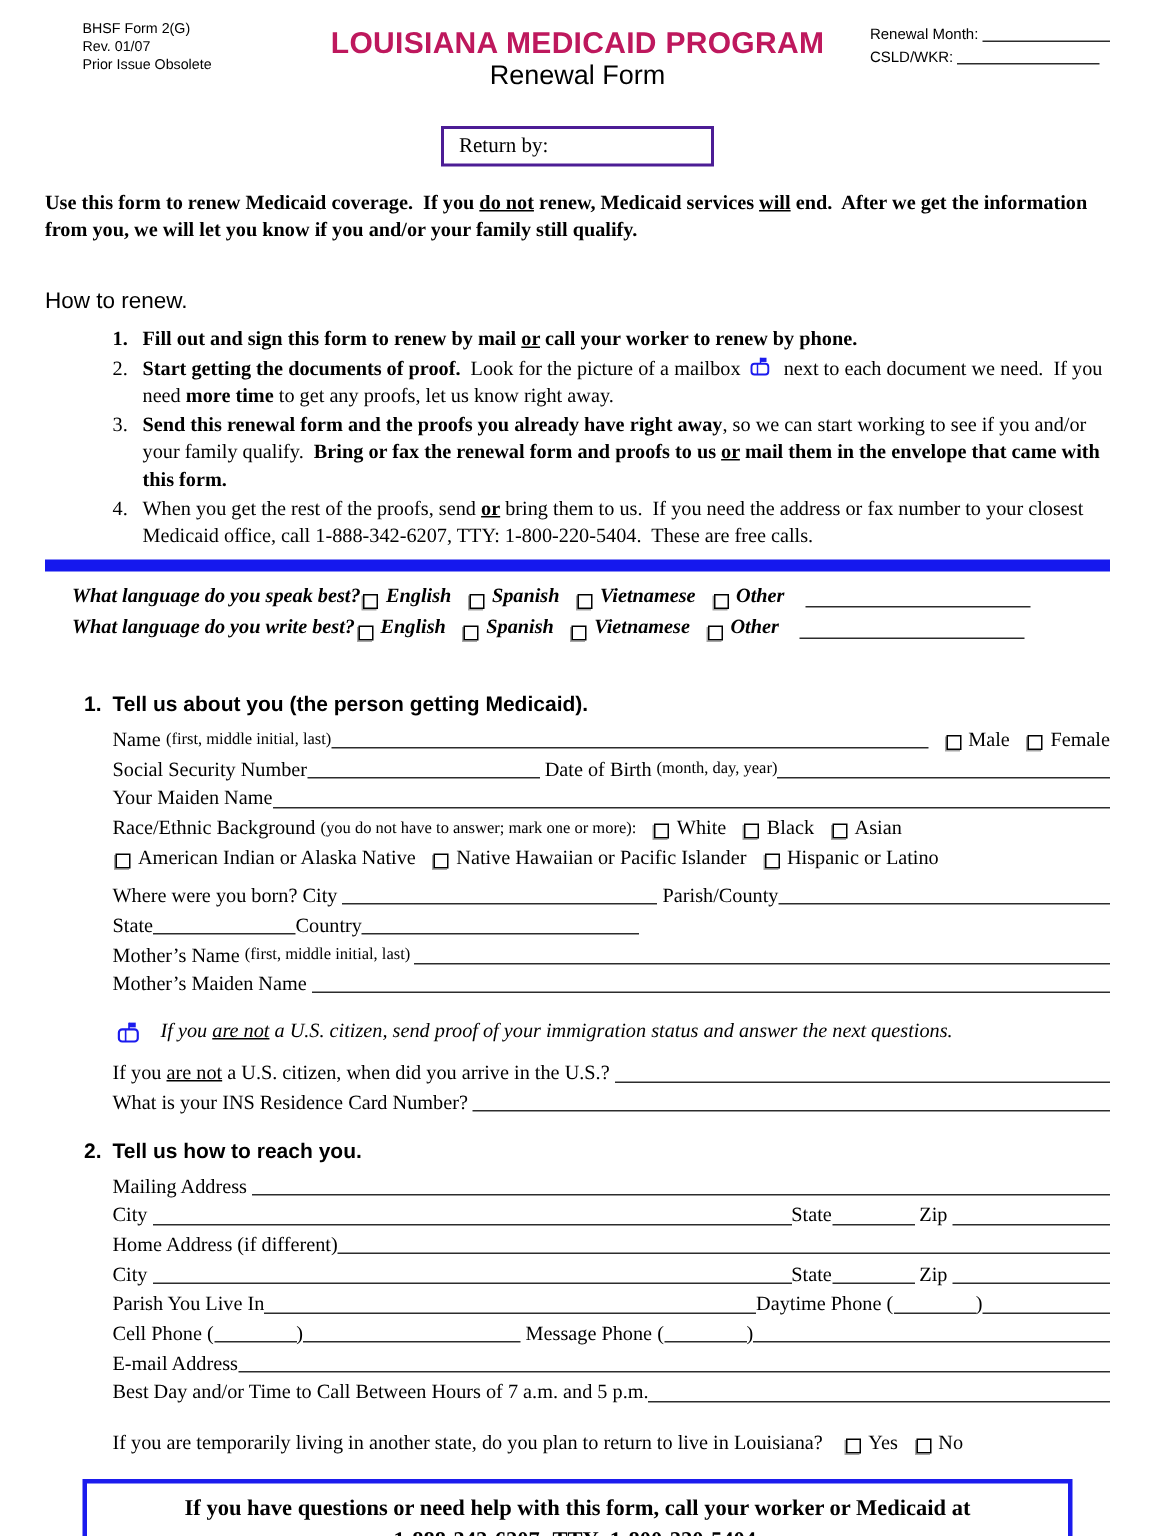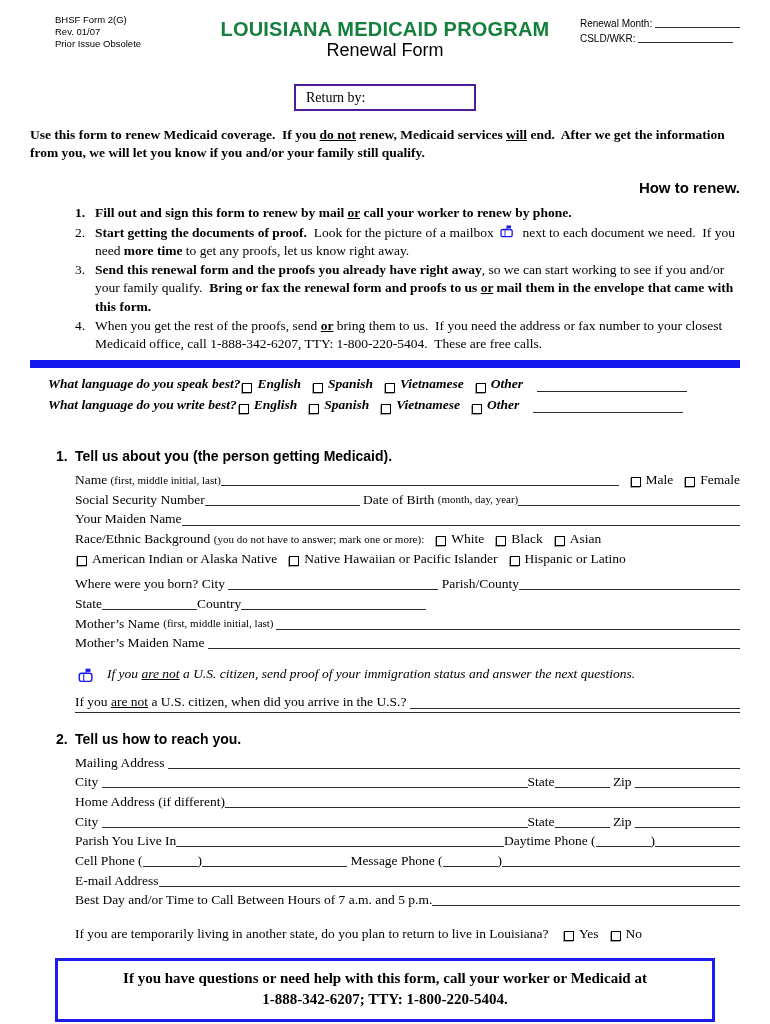--- a/index.html
+++ b/index.html
@@ -9,31 +9,31 @@
 
   .sans { font-family:"Liberation Sans","DejaVu Sans",sans-serif; }
   .b { font-weight:bold; }
   .u { text-decoration:underline; }
   .t { white-space:pre; }
 
   
   .hdr { position:relative; height:64px; }
   .hdr-left { position:absolute; left:25px; top:2px; font-size:9.5px; line-height:1.25; }
   .hdr-center { text-align:center; padding-top:6px; }
-  .program-title { font-size:20px; font-weight:bold; color:#15803d; letter-spacing:0.2px; }
+  .program-title { font-size:20px; font-weight:bold; color:#be185d; letter-spacing:0.2px; }
   .form-title { font-size:18px; font-weight:normal; line-height:1.05; }
   .hdr-right { position:absolute; right:0px; top:4px; font-size:10px; line-height:1.5; }
   .hdr-right .rrow { display:flex; align-items:flex-end; }
   .hdr-right .ln { margin-bottom:3px; }
   .return-box { width:182px; height:27px; border:2px solid #4c1d95; margin:8px auto 0 auto; display:flex; align-items:center; padding-left:10px; font-size:14px; }
 
   
   .intro { margin-top:15px; font-weight:bold; line-height:1.35; white-space:pre-wrap; }
 
-  .how-head { margin-top:17px; font-size:15px; font-weight:bold; font-family:"Liberation Sans","DejaVu Sans",sans-serif;text-align:right; }
+  .how-head { margin-top:30px; font-size:15px; font-weight:normal; font-family:"Liberation Sans","DejaVu Sans",sans-serif; }
   ol.how { margin:8px 0 0 0; list-style:none; }
   ol.how > li { display:flex; margin-bottom:1px; line-height:1.35; }
   ol.how .num { flex:0 0 20px; margin-left:45px; }
   ol.how .li-body { flex:1; white-space:pre-wrap; }
 
   .bluebar { height:8px; background:#1518ee; margin-top:7px; }
 
   .lang { margin:6px 0 0 18px; font-style:italic; }
   .lang-row { display:flex; align-items:flex-end; line-height:1.55;font-weight:bold; }
 
@@ -230,20 +230,21 @@
         <span class="t"> a U.S. citizen, send proof of your immigration status and answer the next questions.</span>
     </div>
 
     <div class="row">
       <span class="t">If you </span>
         <span class="u t">are not</span>
         <span class="t"> a U.S. citizen, when did you arrive in the U.S.? </span>
       <span class="fl"></span>
     </div>
     <div class="row">
+      <span class="t">What is your INS Residence Card Number? </span>
       <span class="fl"></span>
     </div>
   </div>
 
   <div class="gap14"></div>
 
   <div class="sec-head">
     <span class="num">2.</span>
     <span>Tell us how to reach you.</span>
   </div>

